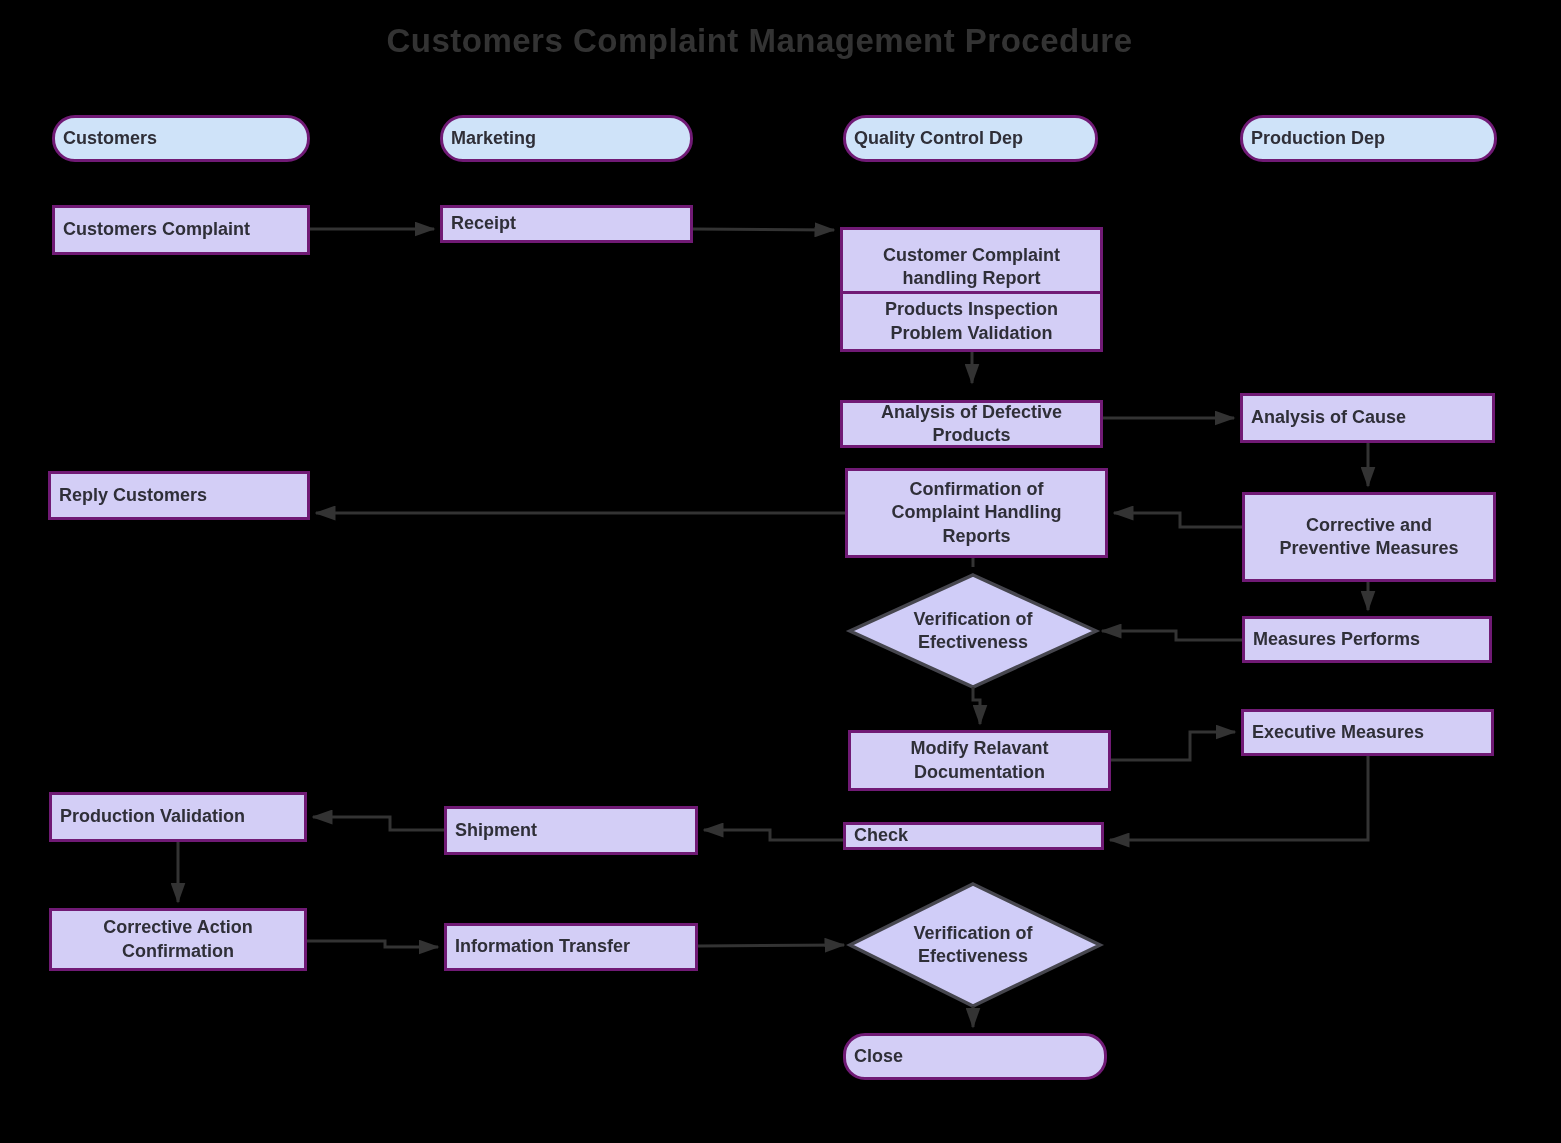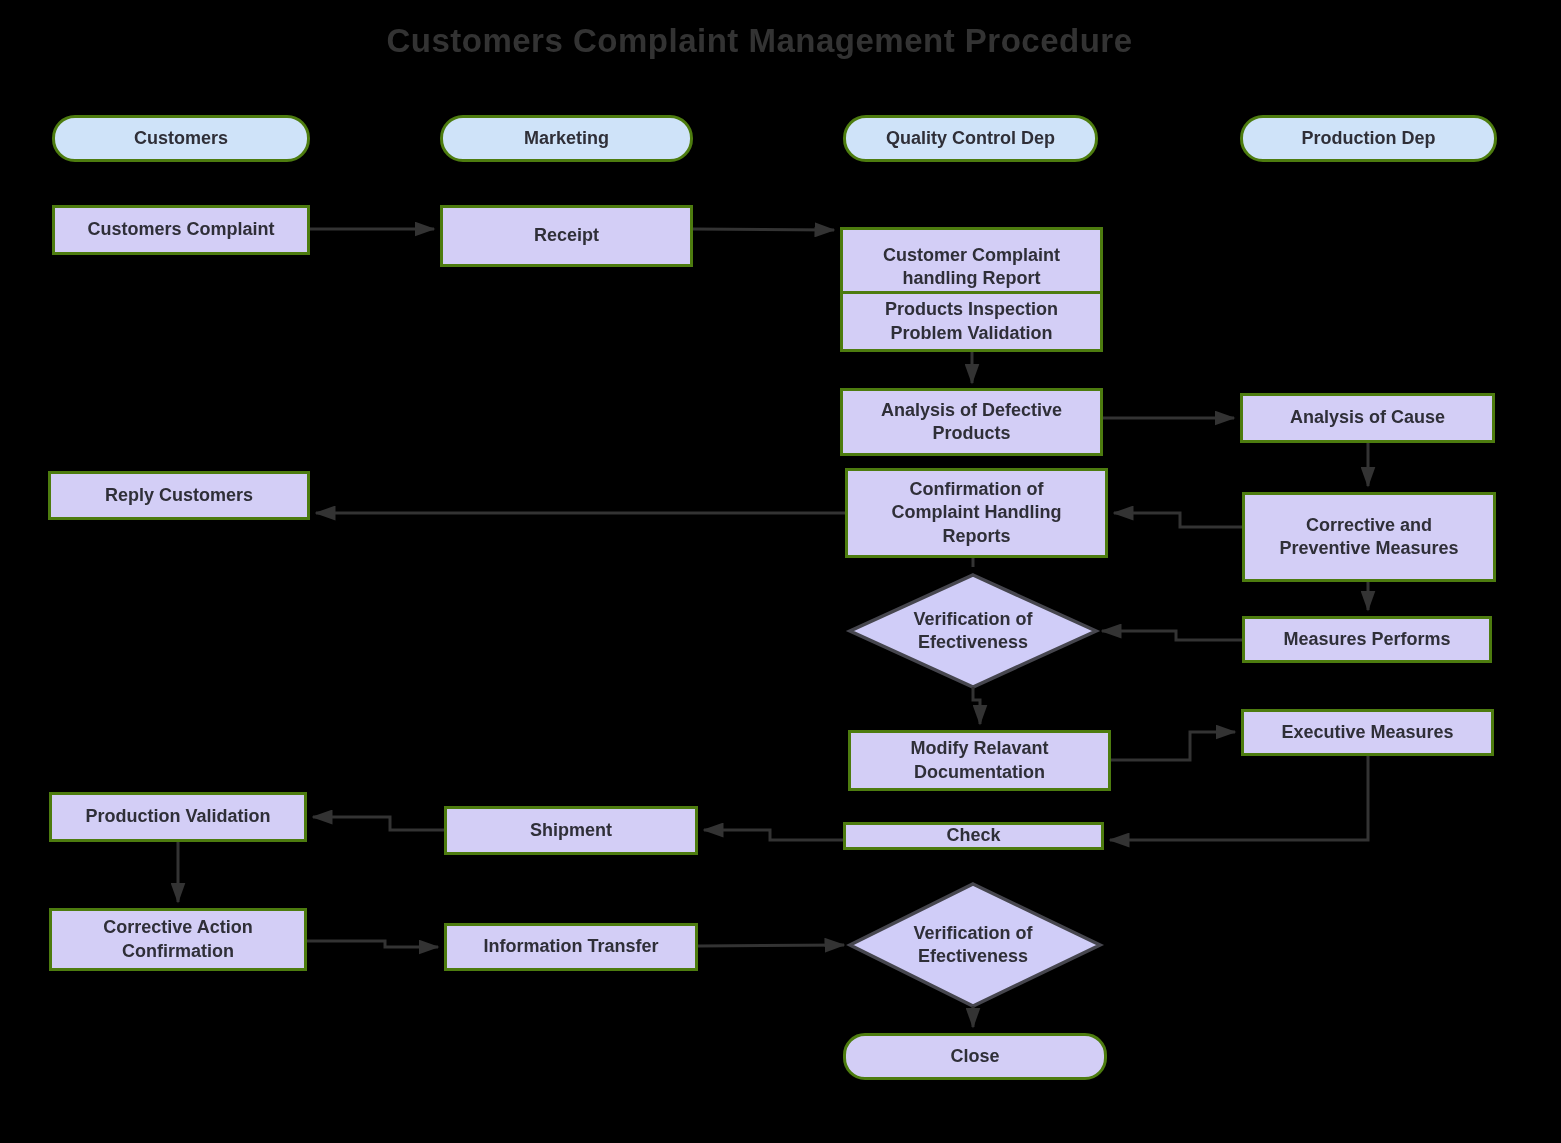--- a/index.html
+++ b/index.html
@@ -25,28 +25,27 @@
     font-size: 33px;
     font-weight: bold;
     color: #333333;
     letter-spacing: 0.5px;
   }
   .node, .lane {
     position: absolute;
     box-sizing: border-box;
     display: flex;
     align-items: center;
-    justify-content: center;
     text-align: center;
     font-weight: bold;
     font-size: 18px;
     line-height: 1.3;
     color: #2f2f38;
     background: #d3cef6;
-    border: 3px solid #4d7c0f;
+    border: 3px solid #701a75;
     padding: 0 8px;
   }
   .lane {
     background: #cfe3f9;
     border-radius: 23px;
   }
   .terminator { border-radius: 22px; }
   .pad-narrow   { padding: 0 28px; }
   .pad-medium   { padding: 0 20px; }
   .diamond-label {
@@ -127,27 +126,27 @@
   </div>
   <div class="lane" style="left:843px; top:115px; width:255px; height:47px;">
     <span>Quality Control Dep</span>
   </div>
   <div class="lane" style="left:1240px; top:115px; width:257px; height:47px;">
     <span>Production Dep</span>
   </div>
 
   <div class="node" style="left:52px; top:205px; width:258px; height:50px;">Customers Complaint</div>
 
-  <div class="node" style="left:440px; top:205px; width:253px; height:62px;">Receipt</div>
+  <div class="node" style="left:440px; top:205px; width:253px; height:38px;">Receipt</div>
 
   <div class="node" style="left:840px; top:199px; width:263px; height:80px;margin-top:28px;">Customer Complaint handling Report</div>
 
   <div class="node" style="left:840px; top:291px; width:263px; height:61px;">Products Inspection Problem Validation</div>
 
-  <div class="node" style="left:840px; top:388px; width:263px; height:68px;">Analysis of Defective Products</div>
+  <div class="node" style="left:840px; top:400px; width:263px; height:48px;">Analysis of Defective Products</div>
 
   <div class="node" style="left:1240px; top:393px; width:255px; height:50px;">Analysis of Cause</div>
 
   <div class="node pad-narrow" style="left:845px; top:468px; width:263px; height:90px;">Confirmation of Complaint Handling Reports</div>
 
   <div class="node pad-medium" style="left:1242px; top:492px; width:254px; height:90px;">Corrective and Preventive Measures</div>
 
   <div class="node" style="left:48px; top:471px; width:262px; height:49px;">Reply Customers</div>
 
   <div class="diamond-label" style="left:868px; top:595px; width:210px; height:72px;">Verification of Efectiveness</div>

